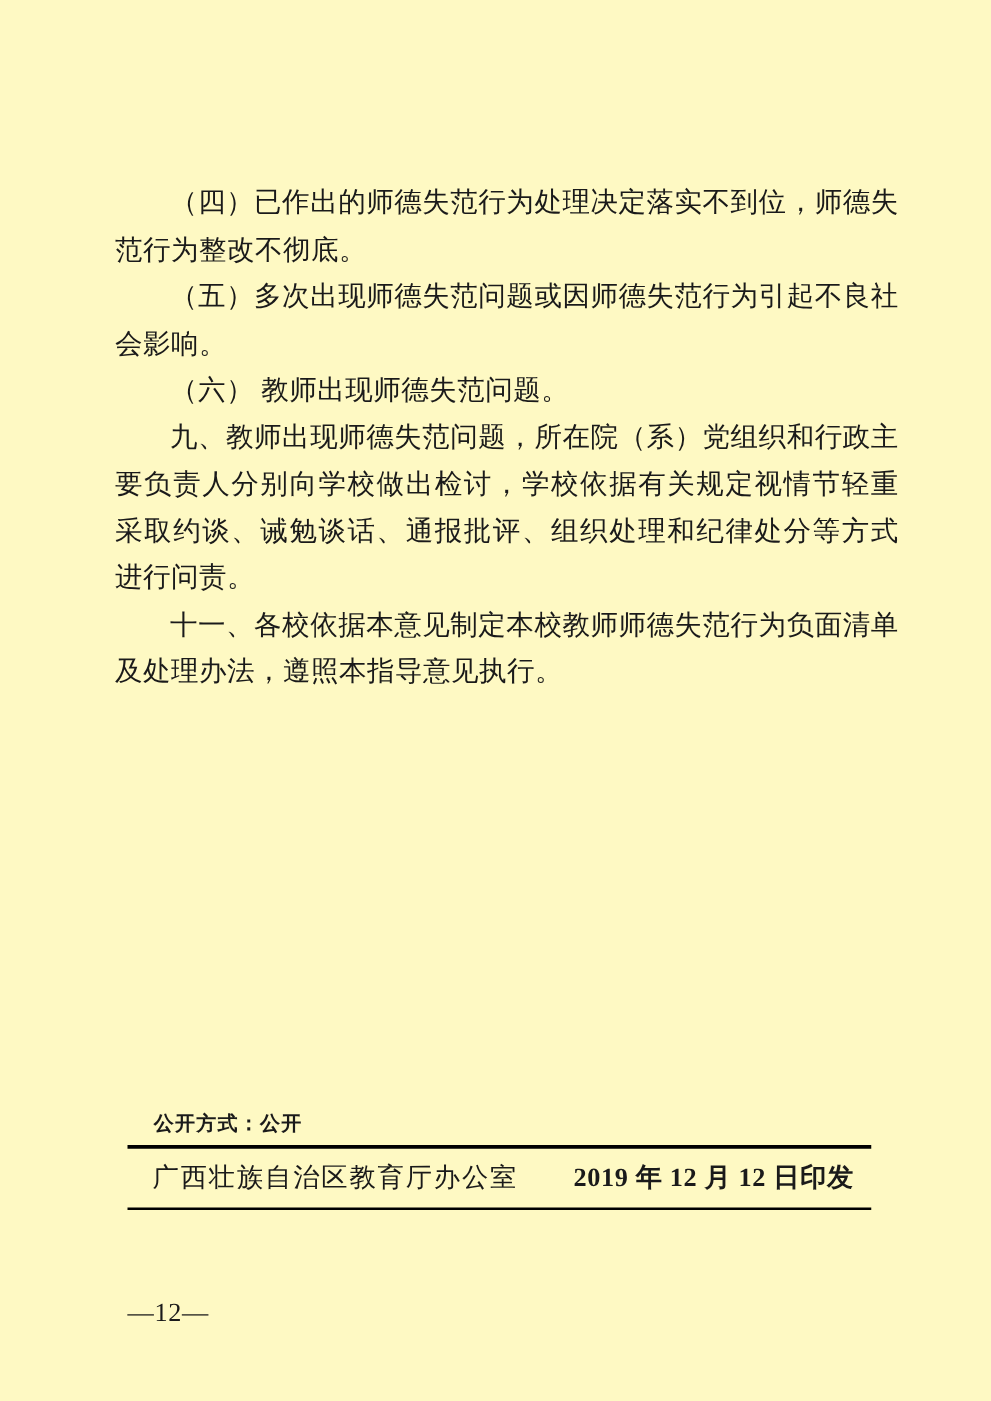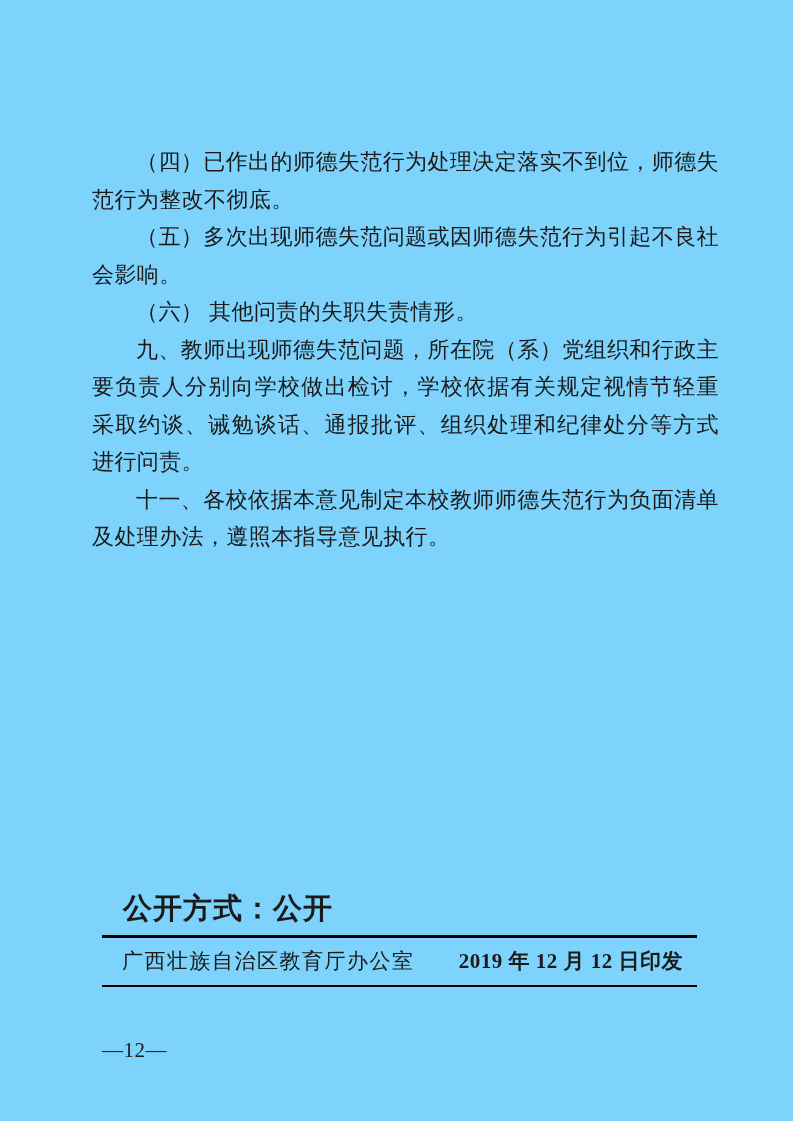--- a/index.html
+++ b/index.html
@@ -4,21 +4,21 @@
 <style>
   html, body {
     margin: 0;
     padding: 0;
     background: #ffffff;
   }
   .page {
     position: relative;
     width: 793px;
     height: 1121px;
-    background: #7dd3fc;
+    background: #fef9c3;
     overflow: hidden;
     font-family: "Liberation Serif", "DejaVu Serif", serif;
     color: #1a1a1a;
   }
   .body-text {
     position: absolute;
     left: 92px;
     top: 143px;
     width: 627px;
     font-size: 22px;
@@ -33,21 +33,21 @@
   }
   .footer-block {
     position: absolute;
     left: 102px;
     top: 889px;
     width: 595px;
   }
   .publicity-row {
     font-family: "Liberation Sans", "DejaVu Sans", sans-serif;
     font-weight: bold;
-    font-size: 29px;
+    font-size: 16px;
     letter-spacing: 1px;
     padding: 0 0 6px 21px;
     border-bottom: 3px solid #000000;
   }
   .issuer-row {
     display: flex;
     justify-content: space-between;
     align-items: flex-start;
     font-size: 21px;
     padding: 9px 14px 10px 20px;
@@ -69,21 +69,21 @@
   }
 </style>
 </head>
 <body>
 
 <div class="page">
 
   <div class="body-text">
     <p>（四）已作出的师德失范行为处理决定落实不到位，师德失范行为整改不彻底。</p>
     <p>（五）多次出现师德失范问题或因师德失范行为引起不良社会影响。</p>
-    <p>（六） 其他问责的失职失责情形。</p>
+    <p>（六） 教师出现师德失范问题。</p>
     <p>九、教师出现师德失范问题，所在院（系）党组织和行政主要负责人分别向学校做出检讨，学校依据有关规定视情节轻重采取约谈、诫勉谈话、通报批评、组织处理和纪律处分等方式进行问责。</p>
     <p>十一、各校依据本意见制定本校教师师德失范行为负面清单及处理办法，遵照本指导意见执行。</p>
   </div>
 
   <div class="footer-block">
     <div class="publicity-row">公开方式：公开</div>
     <div class="issuer-row">
       <span class="issuer-name">广西壮族自治区教育厅办公室</span>
       <span class="print-date">2019 年 12 月 12 日印发</span>
     </div>

